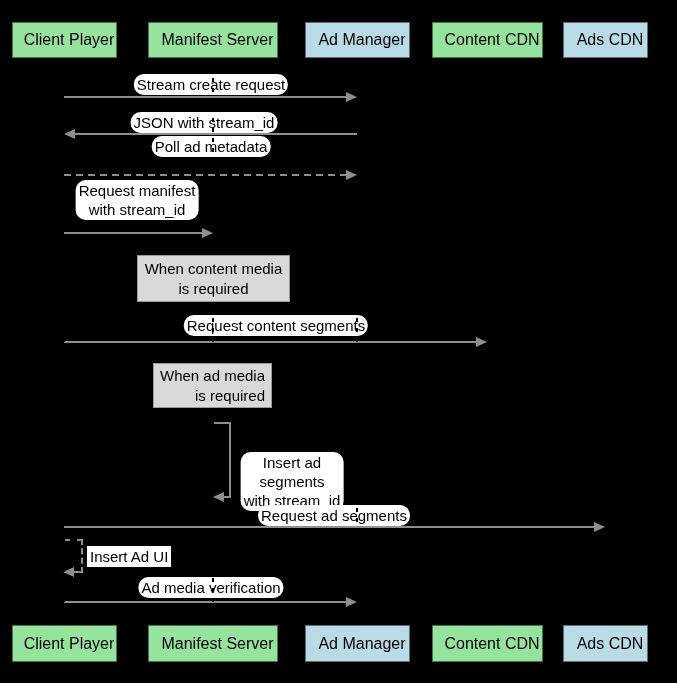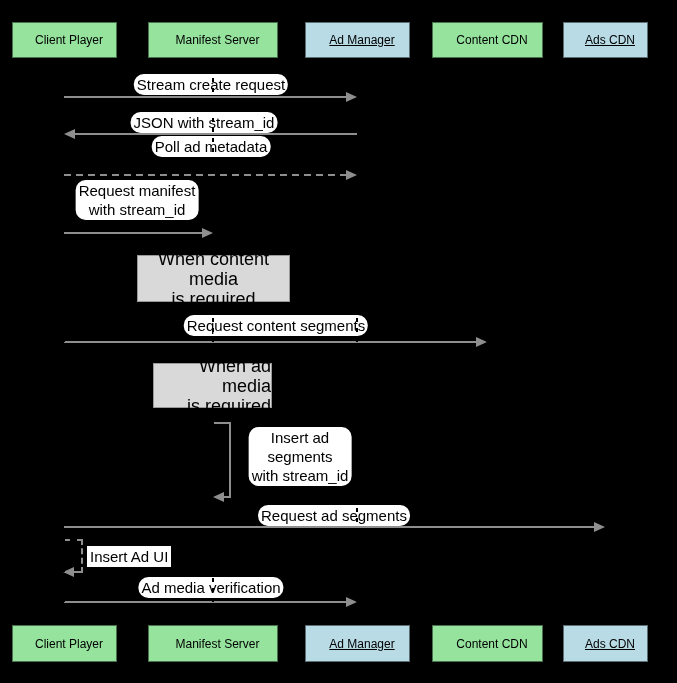--- a/index.html
+++ b/index.html
@@ -23,30 +23,30 @@
     font-family: "Liberation Sans", sans-serif;
     color: var(--ink);
     overflow: hidden;
   }
   .actor {
     position: absolute;
     height: 36px;
     display: flex;
     align-items: center;
     justify-content: center;
-    font-size: 12px;
+    font-size: 16px;
     color: var(--ink);
     border: 1px solid var(--actor-border);
     box-sizing: border-box;
     z-index: 40;
     white-space: nowrap;
     padding-left: 9px;
   }
   .actor.green { background: var(--actor-green); }
-  .actor.blue  { background: var(--actor-blue); text-decoration: underline; }
+  .actor.blue  { background: var(--actor-blue); }
   .lifeline {
     position: absolute;
     width: 2px;
     top: 58px;
     height: 567px;
     background-image: repeating-linear-gradient(180deg, var(--lifeline) 0 4px, transparent 4px 10px);
     z-index: 20;
   }
   .msg-line {
     position: absolute;
@@ -78,21 +78,21 @@
     white-space: pre-line;
     text-align: center;
     z-index: 10;
   }
   .centered { transform: translateX(-50%); border-radius: 10px; }
   .note {
     position: absolute;
     background: var(--note-fill);
     border: 1px solid var(--note-border);
     color: var(--ink);
-    font-size: 18px;
+    font-size: 15px;
     line-height: 20px;
     display: flex;
     align-items: center;
     justify-content: center;
     text-align: center;
     white-space: pre-line;
     box-sizing: border-box;
     z-index: 30;
   }
   .loop {
@@ -154,21 +154,21 @@
   <div class="msg-label centered" style="left:276px; top:315px;">Request content segments</div>
   <div class="msg-line" style="left:64px; top:341px; width:412px;"></div>
   <div class="ah right" style="left:476px; top:337px;"></div>
 
   <div class="note" style="left:153px; top:363px; width:119px; height:45px;text-align:right;"><span>When ad media
 is required</span></div>
 
   <div class="loop" style="left:214px; top:422px; width:17px; height:76px;"></div>
   <div class="msg-line" style="left:222px; top:496px; width:9px;"></div>
   <div class="ah left" style="left:213px; top:492px;"></div>
-  <div class="msg-label centered" style="left:292px; top:427px;margin-left:8px;">Insert ad
+  <div class="msg-label centered" style="left:292px; top:452px;">Insert ad
 segments
 with stream_id</div>
 
   <div class="msg-label centered" style="left:334px; top:505px;">Request ad segments</div>
   <div class="msg-line" style="left:64px; top:526px; width:530px;"></div>
   <div class="ah right" style="left:594px; top:522px;"></div>
 
   <div class="loop dashed" style="left:64px; top:539px; width:19px; height:34px;"></div>
   <div class="msg-line dashed" style="left:74px; top:571px; width:9px;"></div>
   <div class="ah left" style="left:63px; top:567px;"></div>

